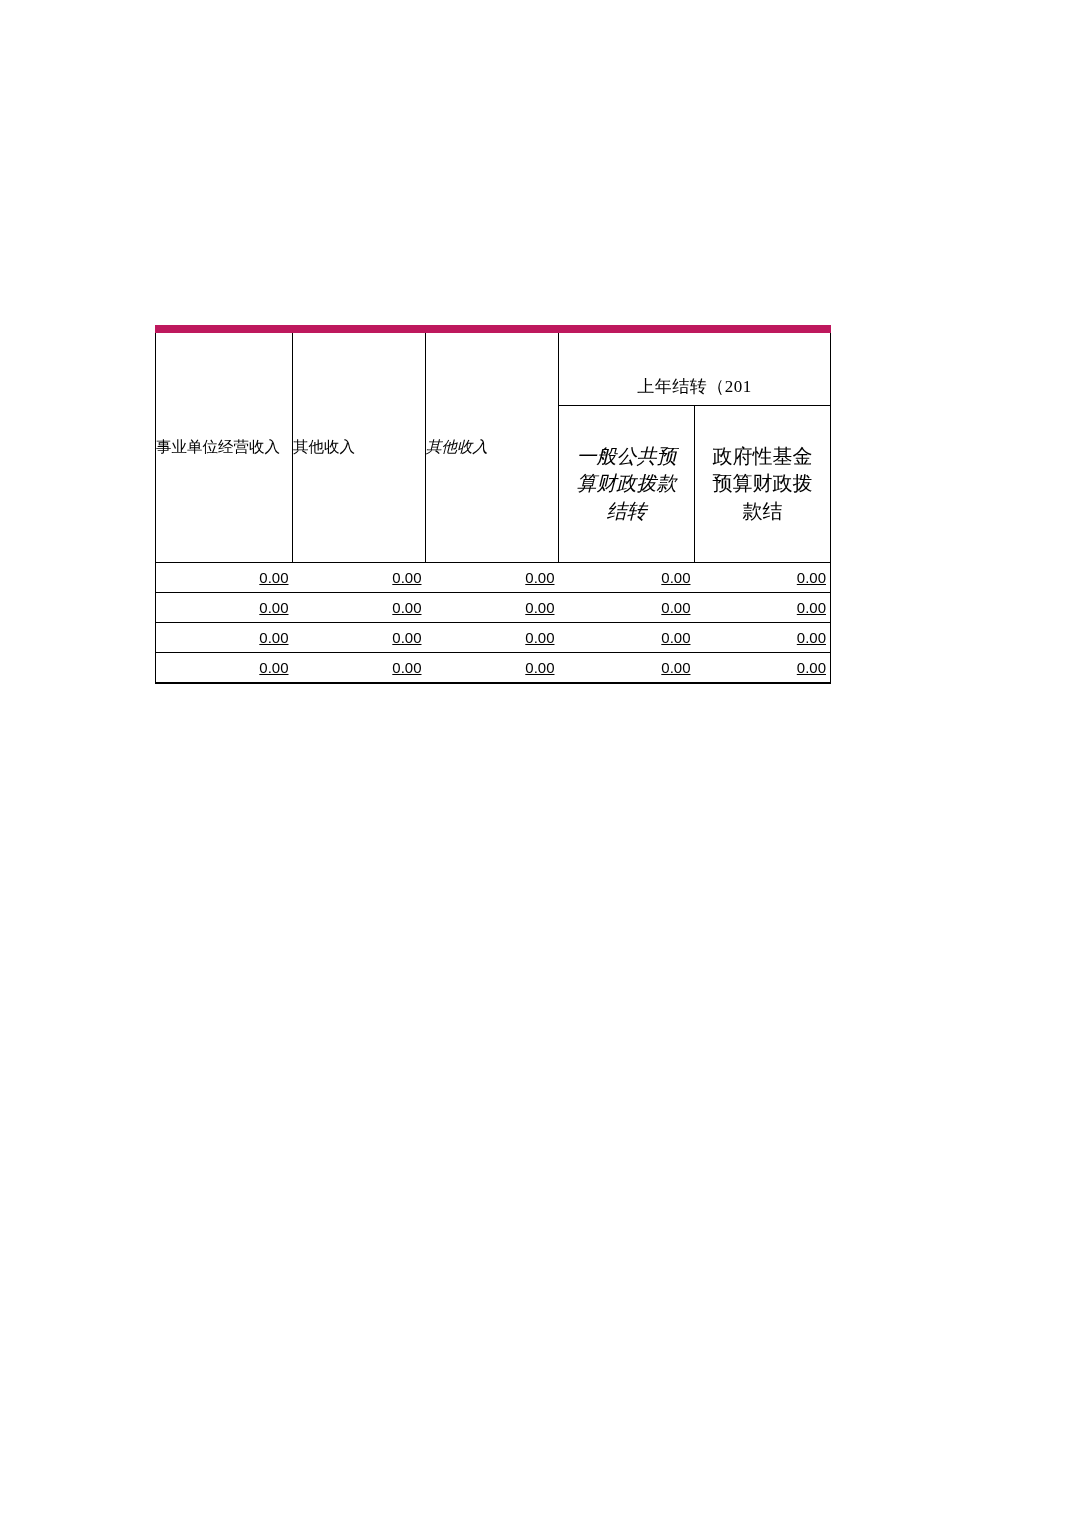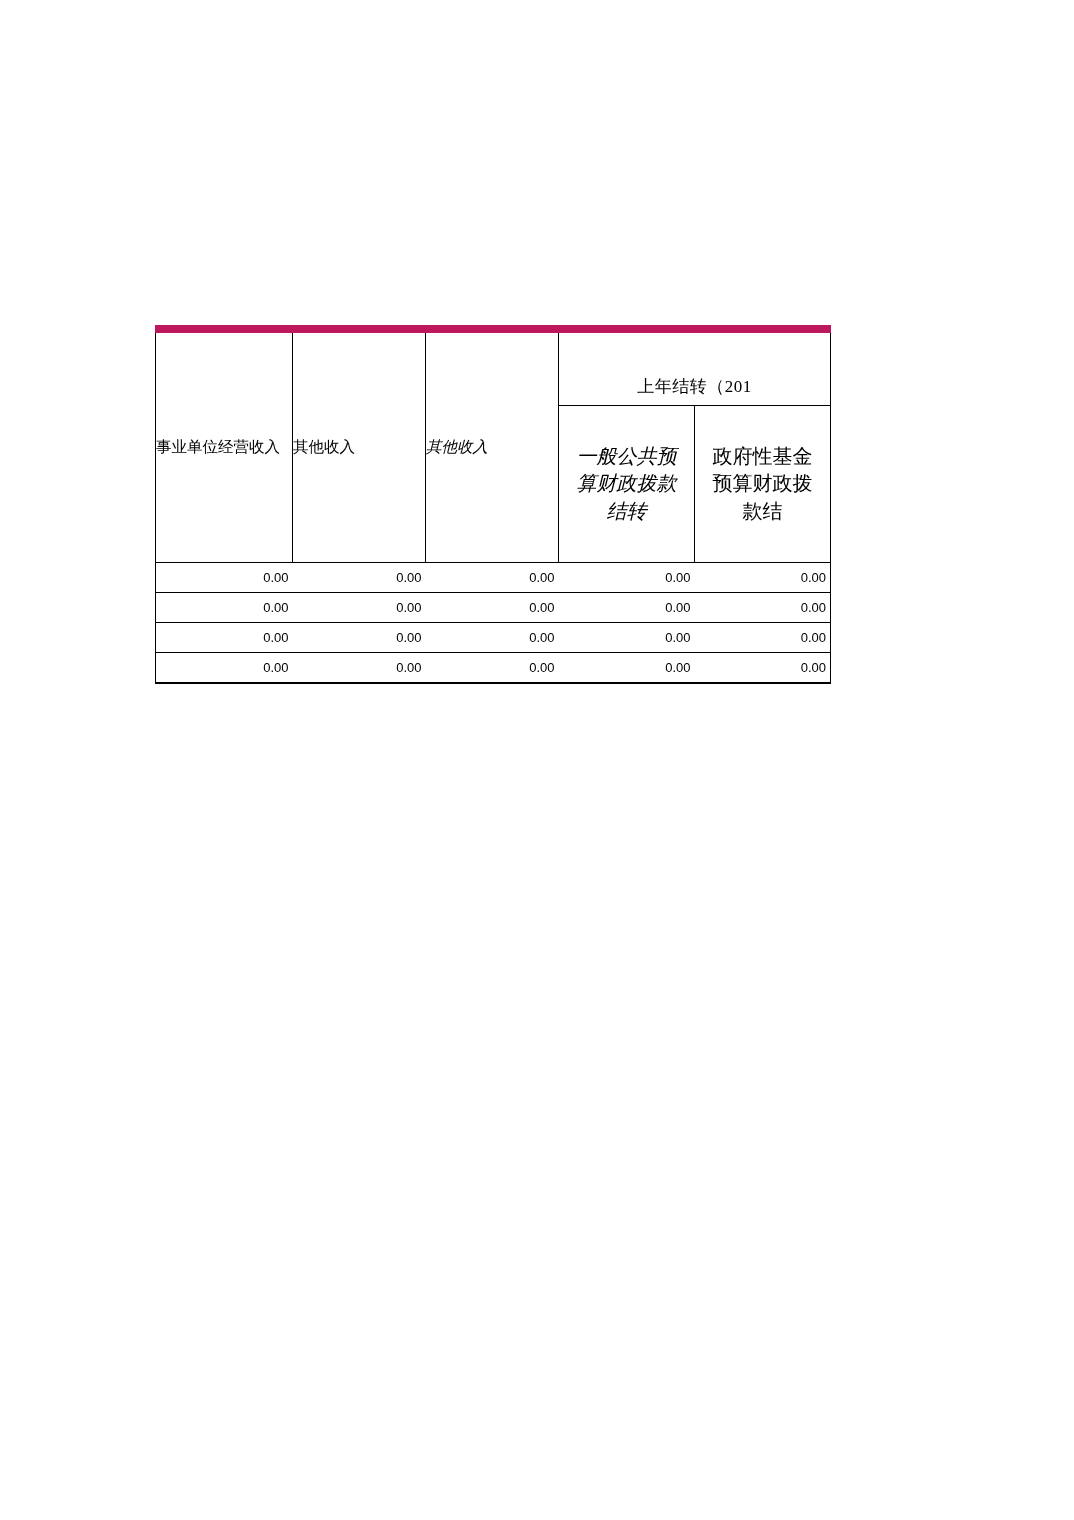--- a/index.html
+++ b/index.html
@@ -78,23 +78,24 @@
   .hdr-sub .lbl {
     display: block;
     padding: 0 8px;
   }
 
   
   tr.data-row td {
     height: 29px;
     text-align: right;
     padding-right: 4px;
-    font-size: 13px;
+    font-size: 15px;
     border-bottom: 1px solid #000;
     font-family: "Liberation Sans", sans-serif;
+    text-decoration: underline;
   }
   tr.data-row td.first-col {
     border-left: 1px solid #000;
   }
   tr.data-row td.last-col {
     border-right: 1px solid #000;
   }
   tr.data-row.first td {
     border-top: 1px solid #000;
   }

